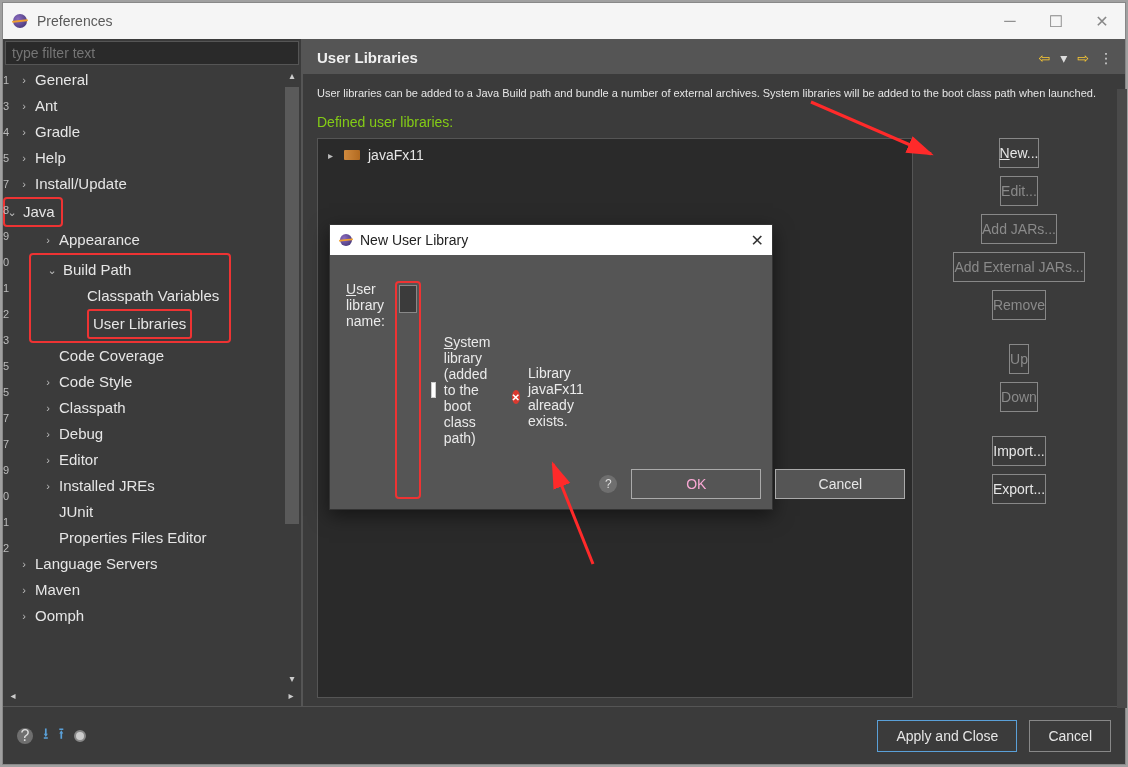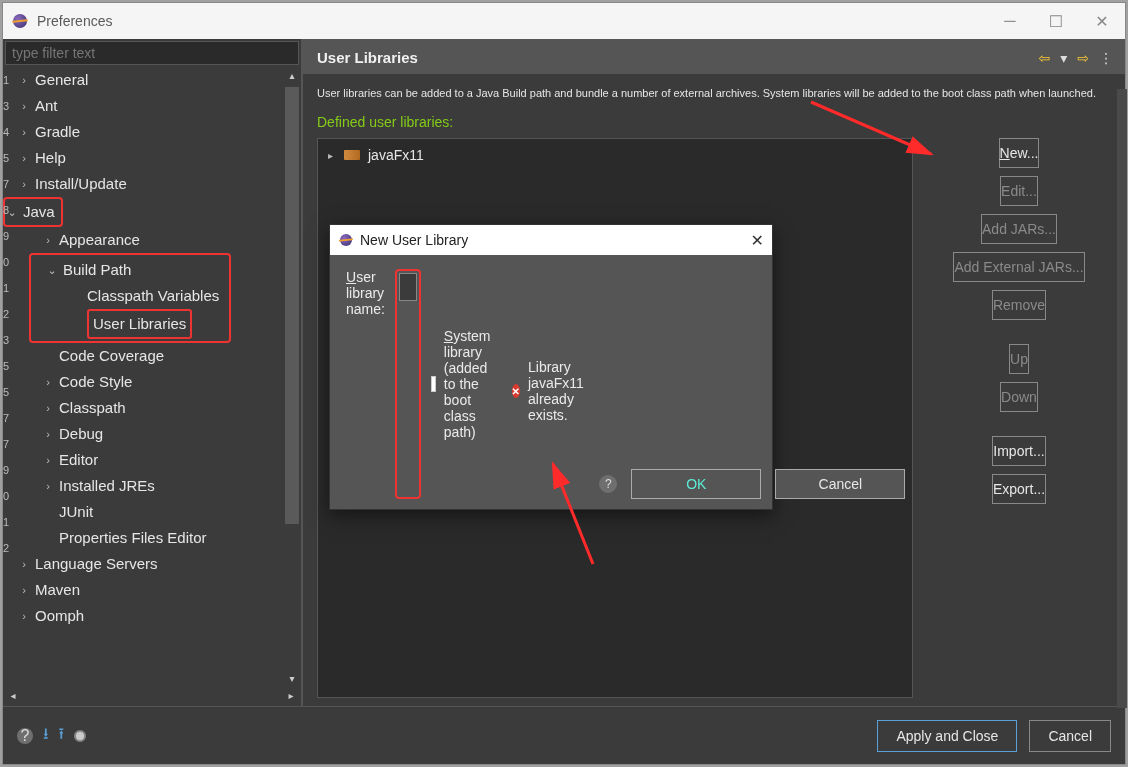--- a/index.html
+++ b/index.html
@@ -67,21 +67,21 @@
   .dlg-body { flex: 1; padding: 14px 16px 10px 16px; display: flex; flex-direction: row; gap: 10px; color: #eaeaea; font-size: 14px; }
   .dlg-input { width: 100%; height: 28px; background: #3b3b3b; border: 1px solid #888; color: #eaeaea; padding: 0 8px; font-size: 14px; }
   .inwrap { border: 2px solid #e33; border-radius: 4px; padding: 2px; }
   .chk-row { display: flex; align-items: center; gap: 8px; }
   .chk { width: 16px; height: 16px; border: 1px solid #ccc; background: #fff; }
   .err-row { display: flex; align-items: center; gap: 8px; color: #eaeaea; }
   .err-icon { width: 14px; height: 14px; border-radius: 50%; background: #d9392f; color: #fff; font-size: 10px; font-weight: bold; display: flex; align-items: center; justify-content: center; }
   .dlg-footer { display: flex; align-items: center; gap: 14px; margin-top: auto; }
   .help-ic { width: 18px; height: 18px; border-radius: 50%; background: #6f6f6f; color: #ddd; font-size: 12px; display: flex; align-items: center; justify-content: center; margin-right: auto; }
   .dlg-btn { width: 130px; height: 30px; border: 1px solid #aaa; background: #555; color: #e6e6e6; display: flex; align-items: center; justify-content: center; font-size: 14px; }
-  .dlg-btn.disabled { color: #5eead4; }
+  .dlg-btn.disabled { color: #f9a8d4; }
 
   
   .footer { height: 58px; background: #3b3b3b; display: flex; align-items: center; padding: 0 14px; border-top: 1px solid #555; }
   .foot-left { display: flex; gap: 10px; align-items: center; color: #c0dff7; }
   .foot-ic { width: 16px; height: 16px; display: flex; align-items: center; justify-content: center; border-radius: 50%; }
   .footer .spacer { flex: 1; }
   .fbtn { height: 32px; padding: 0 18px; border: 1px solid #888; background: #3b3b3b; color: #e6e6e6; display: flex; align-items: center; justify-content: center; font-size: 14px; margin-left: 12px; }
   .fbtn.primary { border: 1px solid #5aa0d8; text-align: center; }
 
   svg.arrow { position: absolute; pointer-events: none; }
@@ -297,21 +297,21 @@
             </div>
           <div style="height:8px"></div>
           <div class="btn">
               <span>Import...</span>
             </div>
           <div class="btn">
               <span>Export...</span>
             </div>
         </div>
 
-        <div class="dialog" style="left:26px; top:90px;">
+        <div class="dialog" style="left:26px; top:90px;gap:12px;">
           <div class="dlg-title">
             <span class="app-icon eclipse-icon"></span>
             <span>New User Library</span>
             <span class="spacer"></span>
             <span class="close">✕</span>
           </div>
           <div class="dlg-body">
             <div><span class="u">U</span>ser library name:</div>
             <div class="inwrap"><input class="dlg-input" value="javaFx11" style=""></div>
             <div class="chk-row">

